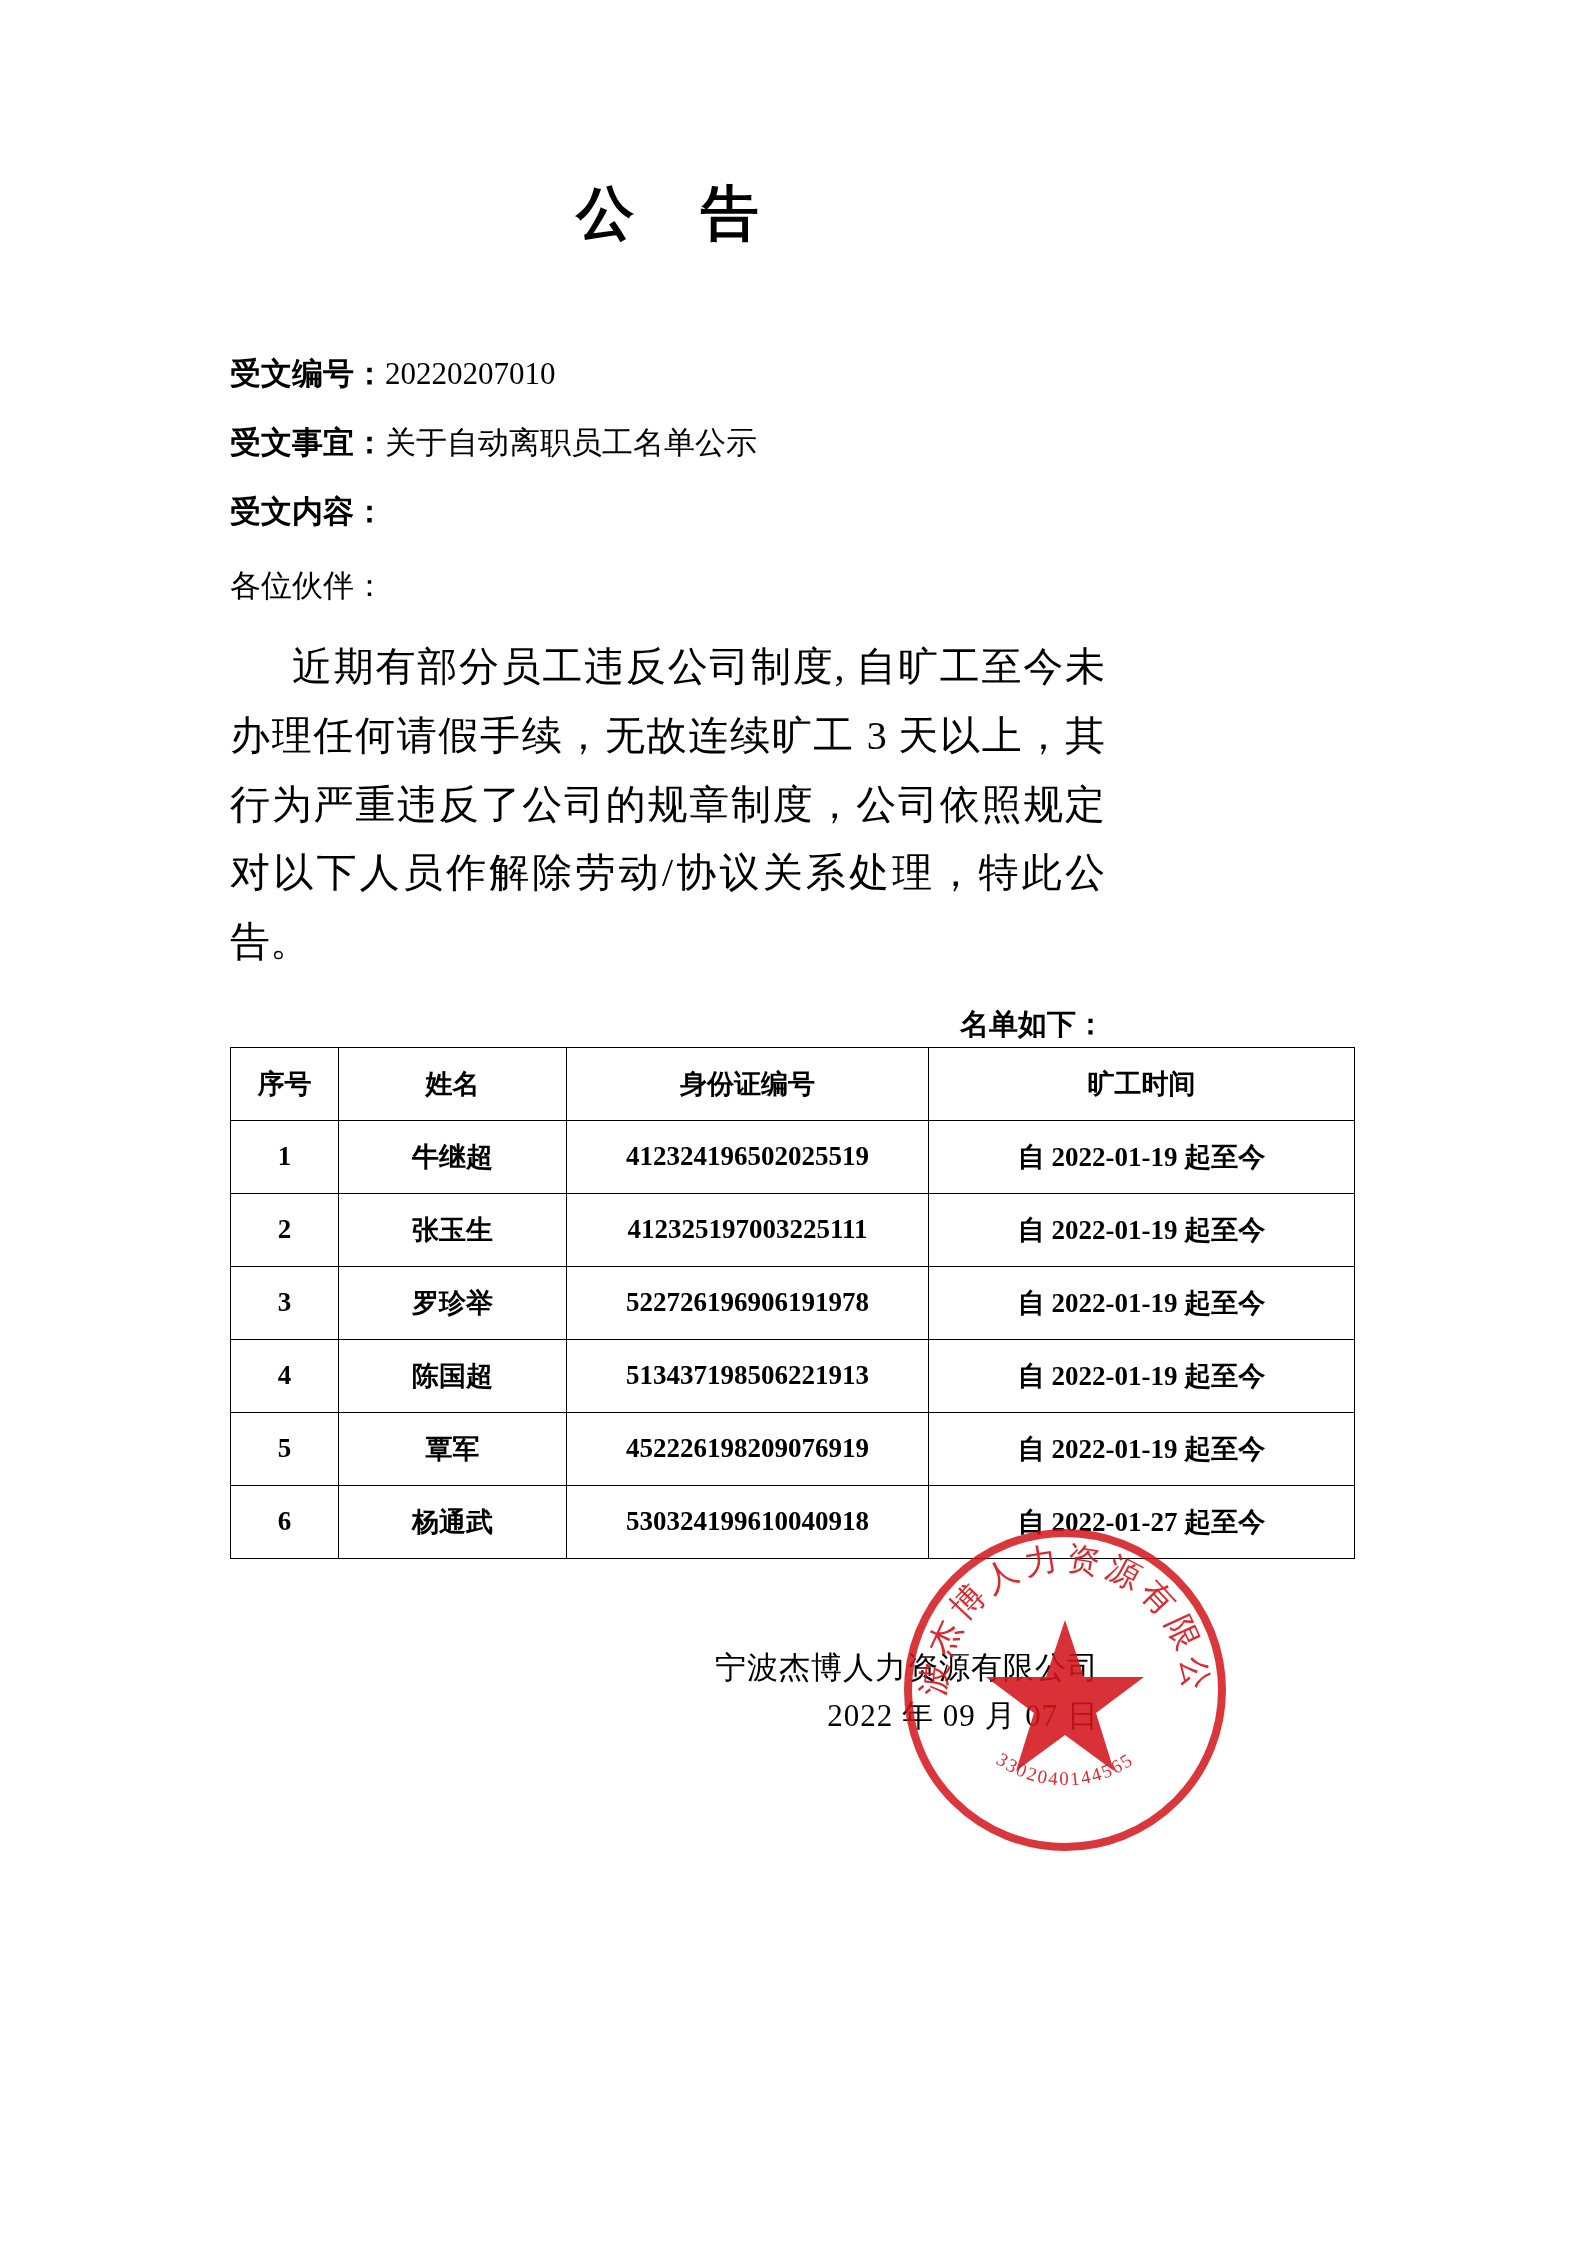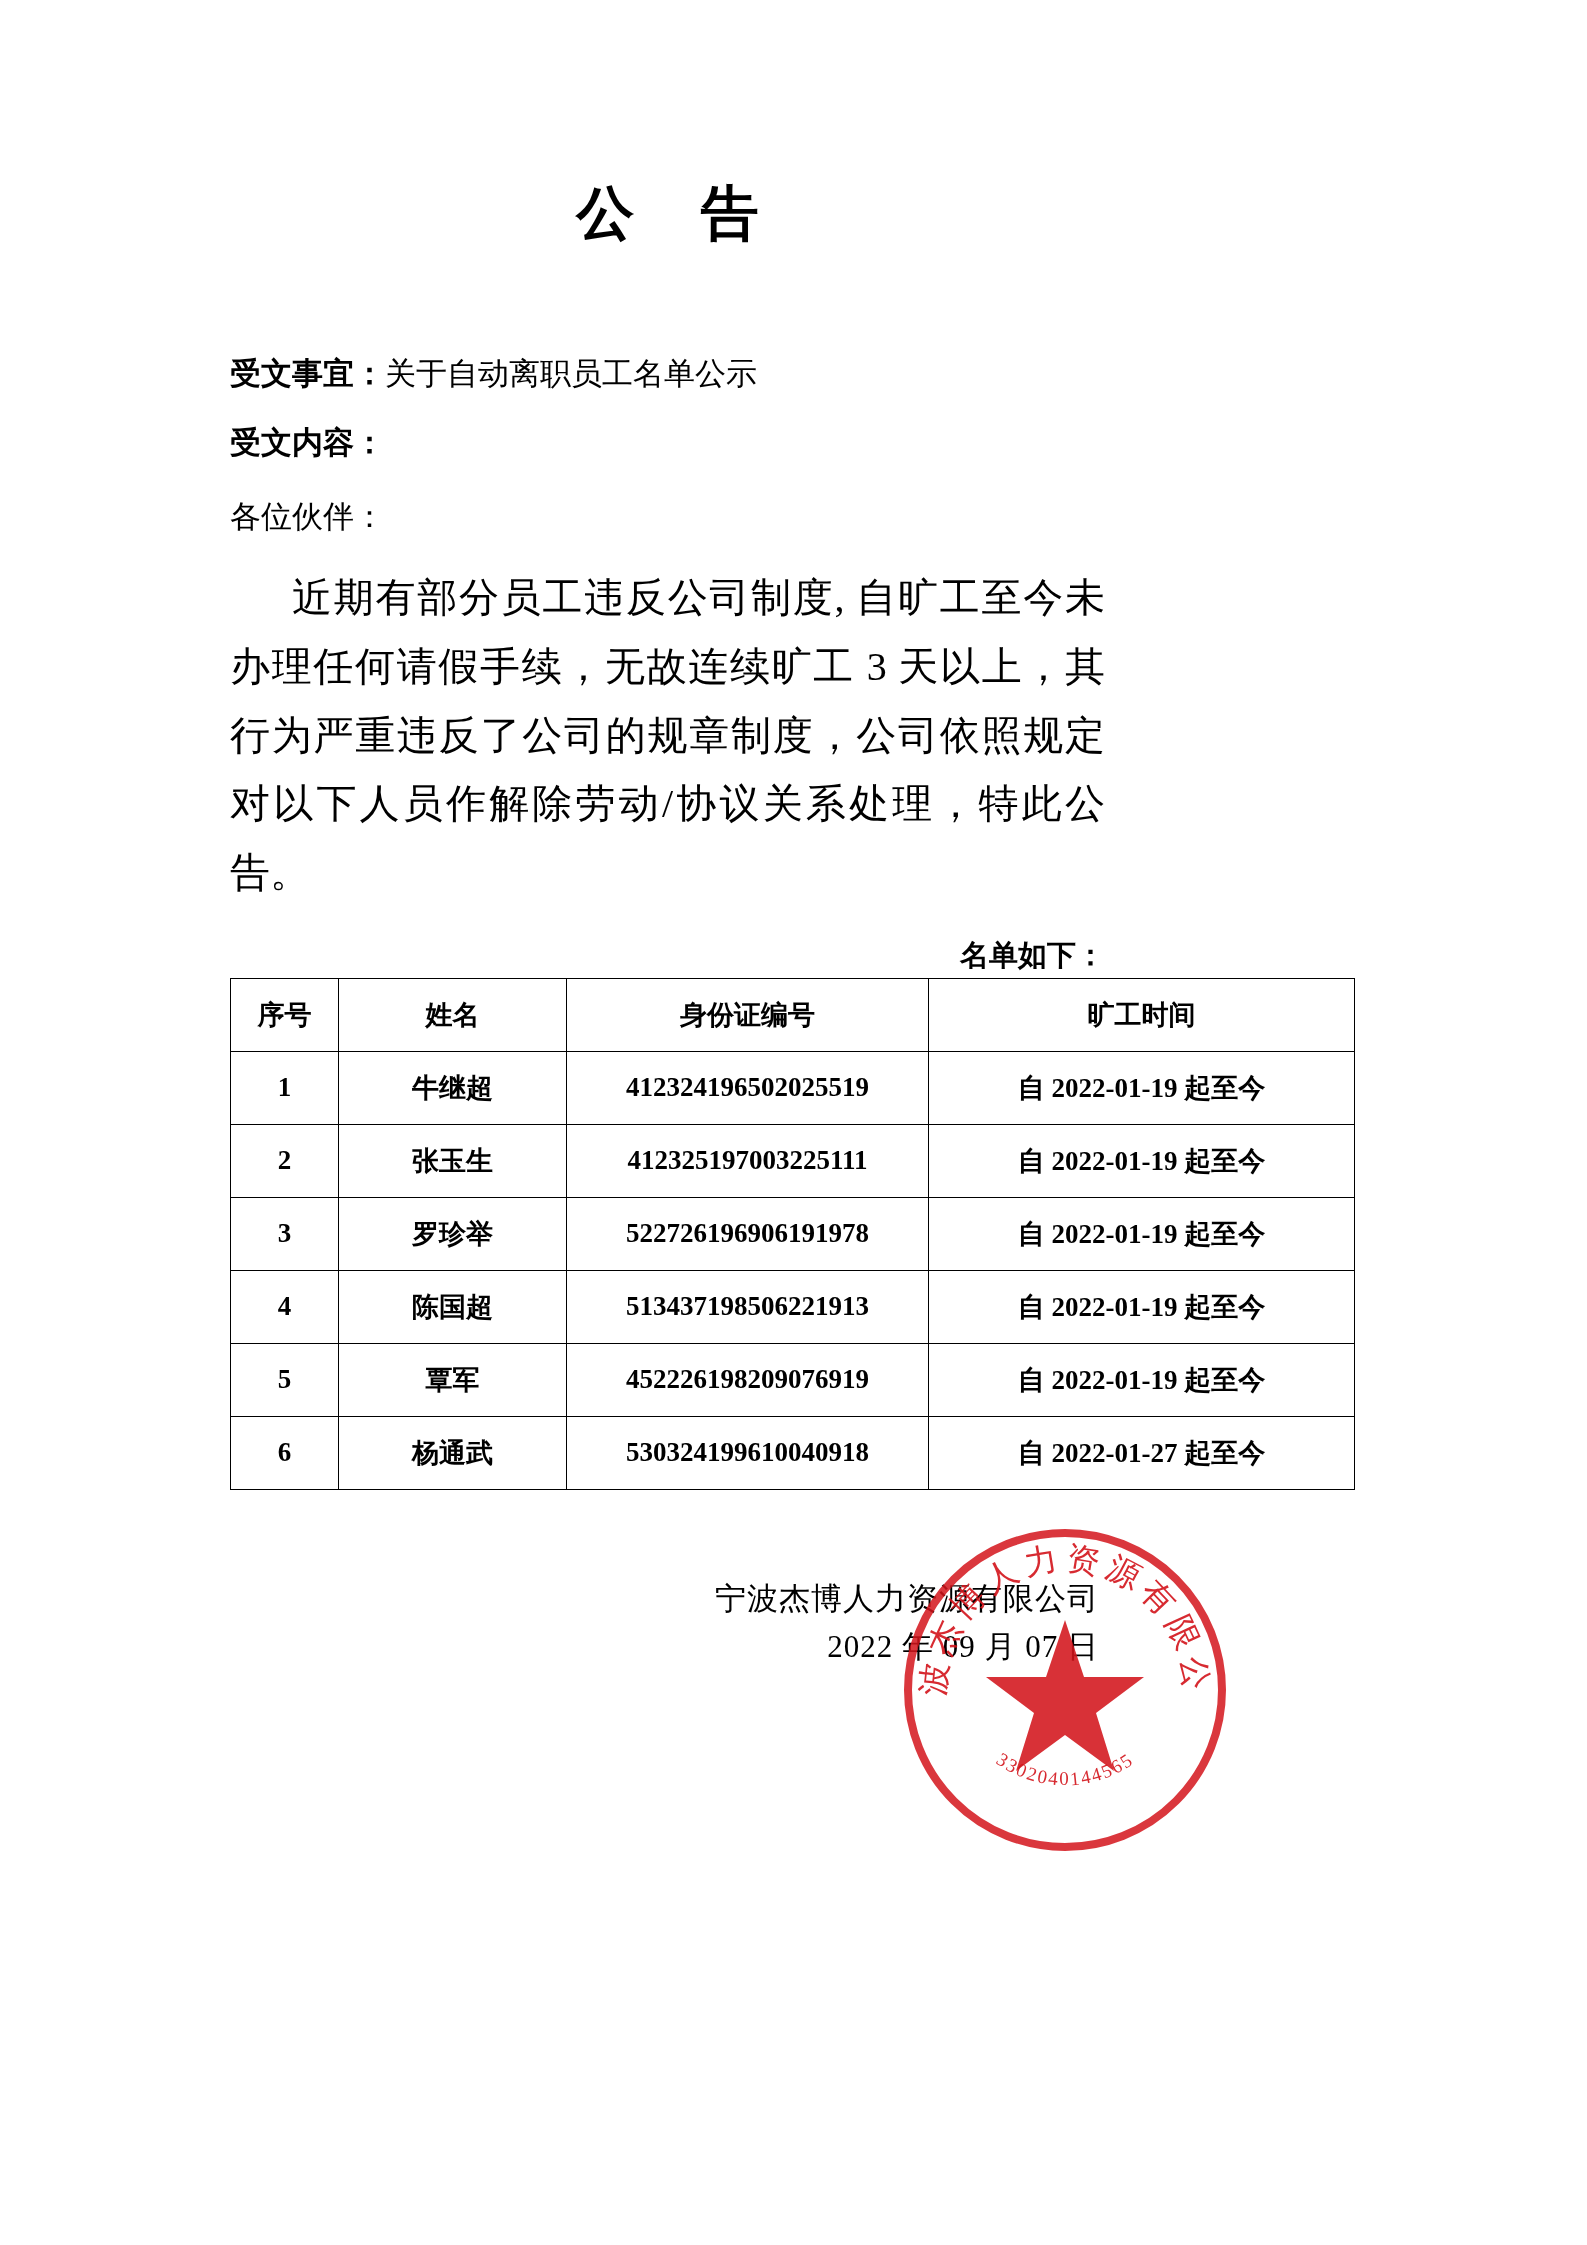--- a/index.html
+++ b/index.html
@@ -122,20 +122,23 @@
   }
 </style>
 </head>
 <body>
 
 <div class="page">
 
   <div class="doc-title">公  告</div>
 
   <div class="meta-block">
+    <div class="meta-line">
+      <span class="meta-label">受文编号：</span><span class="meta-value num">20220207010</span>
+    </div>
     <div class="meta-line">
       <span class="meta-label">受文事宜：</span><span class="meta-value">关于自动离职员工名单公示</span>
     </div>
     <div class="meta-line">
       <span class="meta-label">受文内容：</span><span class="meta-value"></span>
     </div>
   </div>
 
   <div class="salutation">各位伙伴：</div>
 

